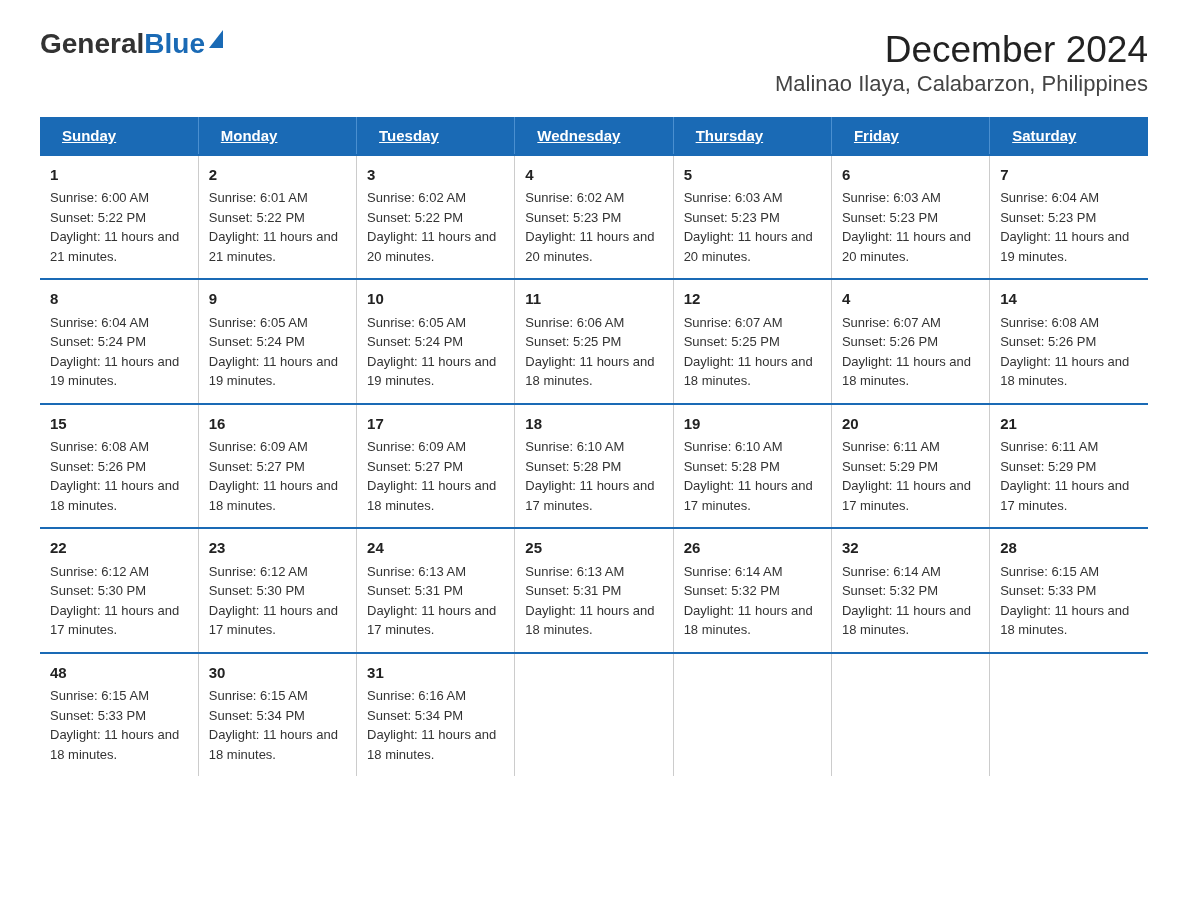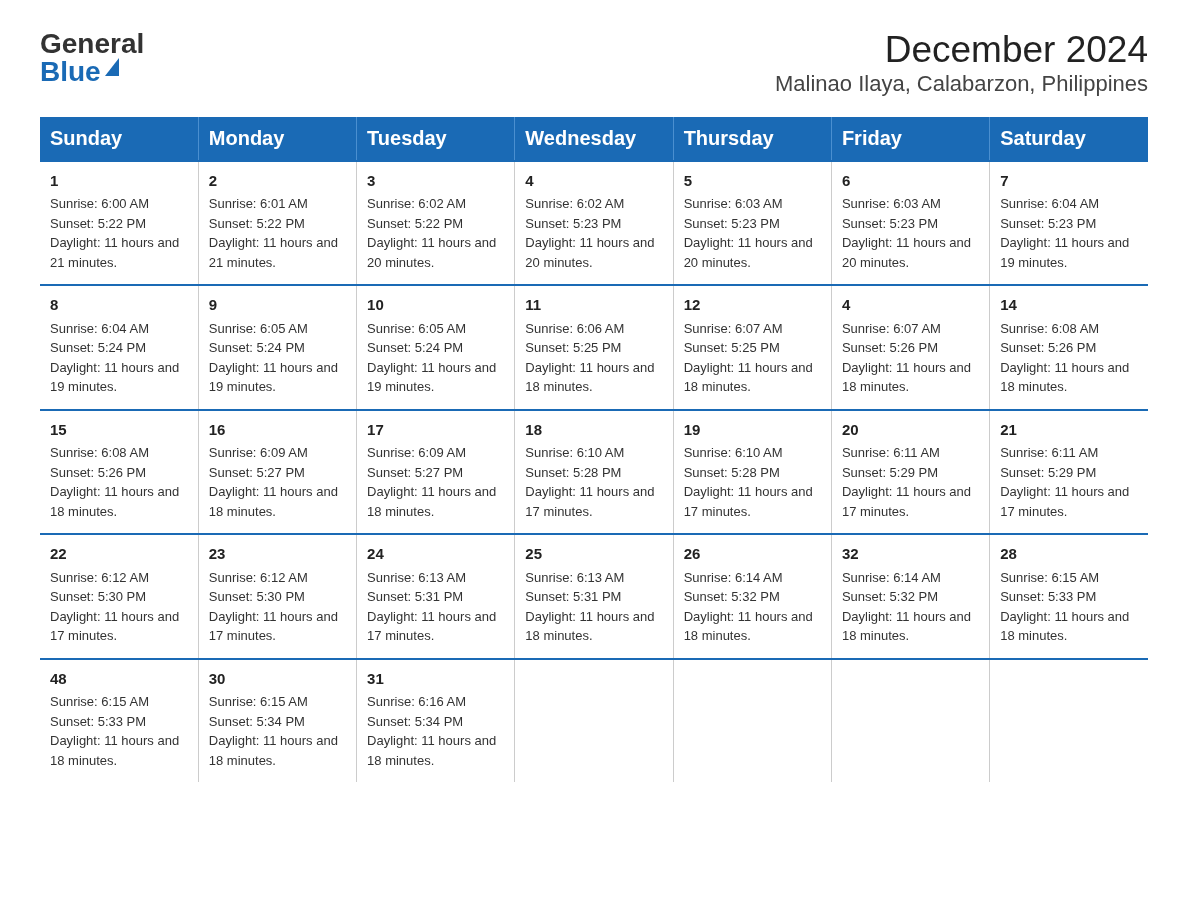--- a/index.html
+++ b/index.html
@@ -11,21 +11,21 @@
       min-height: 918px;
     }
     .header {
       display: flex;
       justify-content: space-between;
       align-items: flex-start;
       margin-bottom: 20px;
     }
     .logo {
       display: flex;
-      flex-direction: column;
+      flex-direction: row;
       align-items: flex-start;
     }
     .logo-general {
       font-size: 28px;
       font-weight: bold;
       color: #333;
       line-height: 1;
     }
     .logo-blue {
       font-size: 28px;
@@ -57,25 +57,26 @@
       color: #444;
     }
     table {
       width: 100%;
       border-collapse: collapse;
       table-layout: fixed;
     }
     thead tr th {
       background-color: #1a6ab5;
       color: #fff;
-      font-size: 20px;
-      font-weight: bold;
-      padding: 10px 10px;
+      font-size: 15px;
+      font-weight: bold;
+      padding: 10px 22px;
       text-align: left;
       border-right: 1px solid #4a8fd0;
+      text-decoration: underline;
     }
     thead tr th:last-child {
       border-right: none;
     }
     tbody tr td {
       vertical-align: top;
       padding: 8px 10px 12px 10px;
       border-top: 2px solid #1a6ab5;
       border-right: 1px solid #ccc;
       font-size: 13px;

